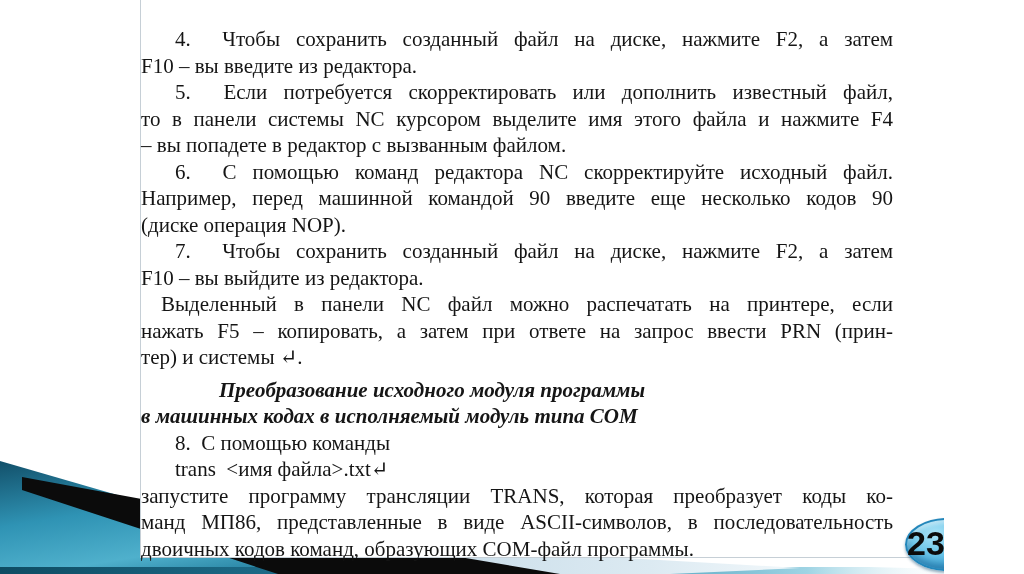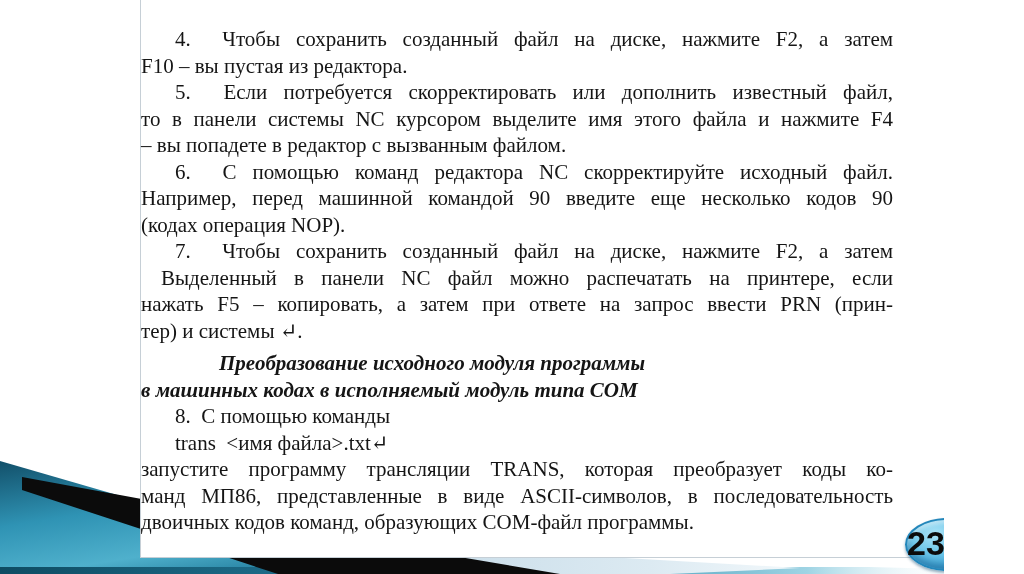--- a/index.html
+++ b/index.html
@@ -95,28 +95,29 @@
 
     <polygon points="425,555 590,556 800,568 670,574 440,574" fill="url(#paleGrad)"></polygon>
 
     <polygon points="22,477 430,552 560,574 278,574 22,490" fill="#0b0b0b"></polygon>
   </svg>
 
   <div class="panel"></div>
 
   <div class="textcol">
     <div class="ln jl ind">4.&nbsp; Чтобы сохранить созданный файл на диске, нажмите F2, а затем</div>
-    <div class="ln el">F10 – вы пустая из редактора.</div>
+    <div class="ln el">F10 – вы введите из редактора.</div>
     <div class="ln jl ind">5.&nbsp; Если потребуется скорректировать или дополнить известный файл,</div>
     <div class="ln jl">то в панели системы NC курсором выделите имя этого файла и нажмите F4</div>
     <div class="ln el">– вы попадете в редактор с вызванным файлом.</div>
     <div class="ln jl ind">6.&nbsp; С помощью команд редактора NC скорректируйте исходный файл.</div>
     <div class="ln jl">Например, перед машинной командой 90 введите еще несколько кодов 90</div>
-    <div class="ln el">(кодах операция NOP).</div>
+    <div class="ln el">(диске операция NOP).</div>
     <div class="ln jl ind">7.&nbsp; Чтобы сохранить созданный файл на диске, нажмите F2, а затем</div>
+    <div class="ln el">F10 – вы выйдите из редактора.</div>
     <div class="ln jl ind-sm">Выделенный в панели NC файл можно распечатать на принтере, если</div>
     <div class="ln jl">нажать F5 – копировать, а затем при ответе на запрос ввести PRN (прин-</div>
     <div class="ln el">тер) и системы ↵.</div>
     <div class="ln el bold ind-lg gap">Преобразование исходного модуля программы</div>
     <div class="ln el bold">в машинных кодах в исполняемый модуль типа COM</div>
     <div class="ln el ind">8.&nbsp; С помощью команды</div>
     <div class="ln el ind">trans&nbsp; &lt;имя файла&gt;.txt↵</div>
     <div class="ln jl">запустите программу трансляции TRANS, которая преобразует коды ко-</div>
     <div class="ln jl">манд МП86, представленные в виде ASCII-символов, в последовательность</div>
     <div class="ln el">двоичных кодов команд, образующих COM-файл программы.</div>

